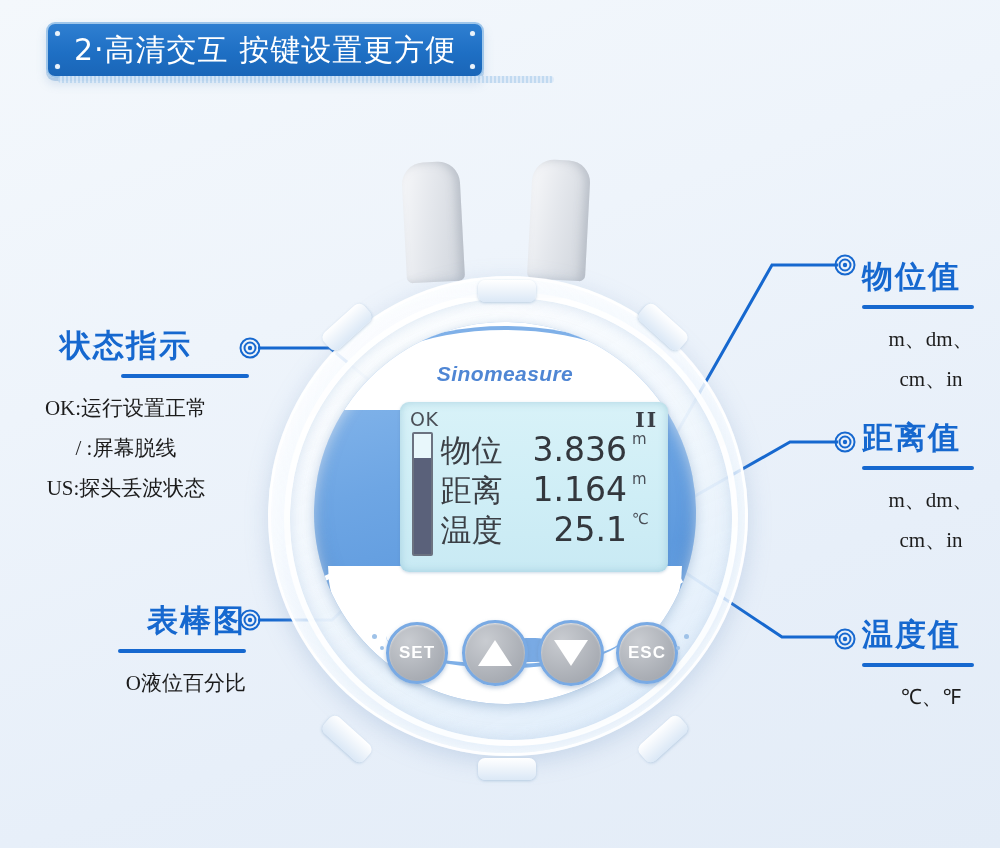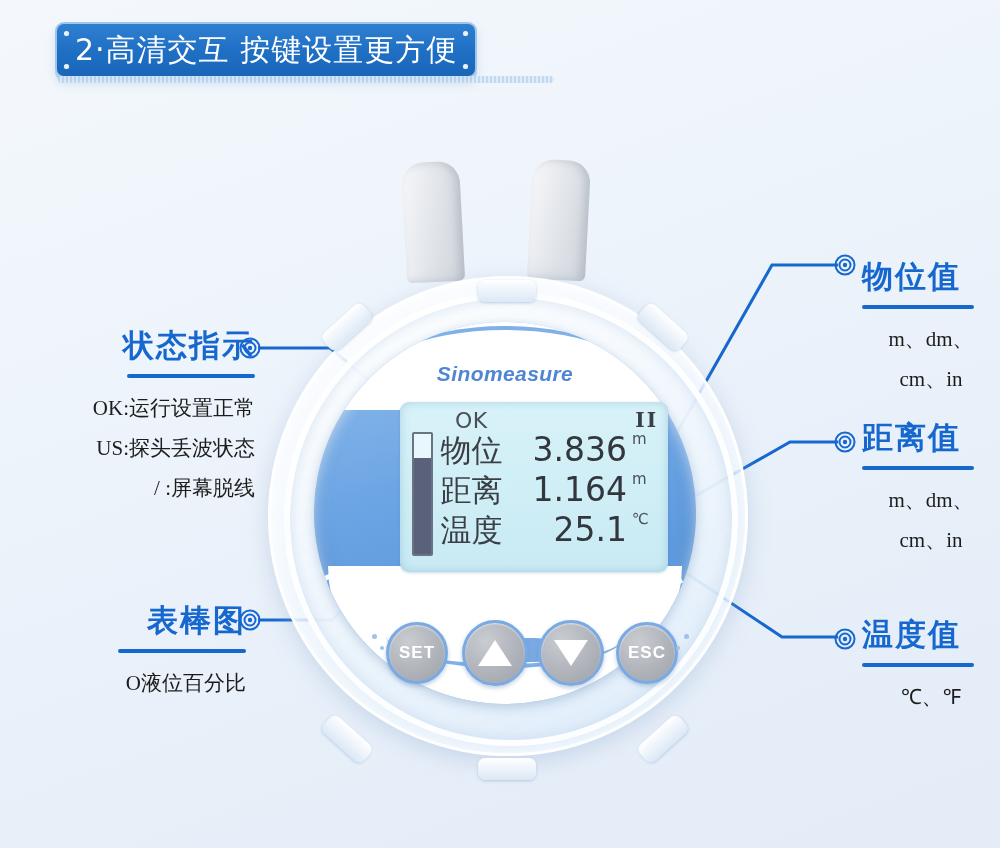--- a/index.html
+++ b/index.html
@@ -6,23 +6,23 @@
   html,body{margin:0;padding:0;}
   body{
     width:1000px;height:848px;overflow:hidden;position:relative;
     font-family:"Liberation Sans","DejaVu Sans",sans-serif;
     background:linear-gradient(160deg,#f4f8fc 0%,#eef4fb 35%,#e7eff9 70%,#e3ecf7 100%);
   }
   #stage{position:absolute;inset:0;}
 
   
   .banner{
-    position:absolute;left:55px;top:22px;height:52px;
+    position:absolute;left:46px;top:22px;height:52px;
     display:flex;align-items:center;
-    padding:0 18px;
+    padding:0 26px;
     background:linear-gradient(180deg,#2f7fd1 0%,#1e6fc4 55%,#1a66b8 100%);
     border:2px solid #9fc6ea;border-radius:9px;
     box-shadow:0 3px 0 rgba(140,180,220,.55), 0 6px 10px rgba(120,160,205,.25);
   }
   .banner-text{
     color:#ffffff;font-size:30px;letter-spacing:1px;white-space:nowrap;
     font-family:"DejaVu Sans","Liberation Sans",sans-serif;font-weight:400;
   }
   .screw{position:absolute;width:5px;height:5px;border-radius:50%;
          background:#eaf3fb;box-shadow:0 0 1px #7fa9d2;}
@@ -103,21 +103,21 @@
 
   
   .lcd{
     position:absolute;left:400px;top:402px;width:268px;height:170px;border-radius:9px;
     background:linear-gradient(180deg,#d8f2f8 0%,#cfeef6 55%,#c9eaf4 100%);
     box-shadow:inset 0 0 8px rgba(110,170,195,.45),0 1px 3px rgba(90,130,170,.3);
     padding:6px 10px 4px 10px;box-sizing:border-box;
     font-family:"DejaVu Sans","Liberation Sans",sans-serif;color:#3b3f45;
   }
   .lcd-top{display:flex;justify-content:space-between;align-items:flex-start;height:24px;}
-  .lcd-ok{font-size:22px;color:#4a4f57;letter-spacing:.5px;margin-left:45px;}
+  .lcd-ok{font-size:19px;color:#4a4f57;letter-spacing:.5px;}
   .lcd-sig{font-size:20px;font-weight:bold;color:#3a3f46;font-family:"DejaVu Serif",serif;letter-spacing:2px;}
   .lcd-body{display:flex;margin-top:-2px;}
   .bargraph{
     width:30px;height:124px;margin:2px 8px 0 2px;
     border:2px solid #6b7280;border-radius:2px;background:#e8f7fb;
     position:relative;box-sizing:border-box;
   }
   .bargraph-fill{position:absolute;left:0;right:0;bottom:0;background:#5a617a;}
   .rows{flex:1;}
   .row{display:flex;align-items:flex-start;height:40px;}
@@ -262,26 +262,26 @@
   </div>
   <div class="btn down">
     <span class="tri down"></span>
   </div>
   <div class="btn esc">ESC</div>
   <span class="speck" style="left:372px;top:634px;width:5px;height:5px;"></span>
   <span class="speck" style="left:380px;top:646px;width:4px;height:4px;"></span>
   <span class="speck" style="left:684px;top:634px;width:5px;height:5px;"></span>
   <span class="speck" style="left:676px;top:646px;width:4px;height:4px;"></span>
 
-  <div class="callout left" style="left:9px;top:325px;width:246px;">
+  <div class="callout left" style="left:3px;top:325px;width:246px;text-align:center;">
     <div class="title">状态指示</div>
     <div class="rule" style="width:128px;margin-left:auto;"></div>
     <div class="sub">OK:运行设置正常</div>
+    <div class="sub">/ :屏幕脱线</div>
     <div class="sub">US:探头丢波状态</div>
-    <div class="sub">/ :屏幕脱线</div>
   </div>
   <svg class="target" style="left:239px;top:337px;" viewBox="0 0 22 22">
     <circle cx="11" cy="11" r="9.5" fill="none" stroke="#1668cf" stroke-width="2"></circle>
     <circle cx="11" cy="11" r="5.5" fill="none" stroke="#1668cf" stroke-width="2"></circle>
     <circle cx="11" cy="11" r="2.2" fill="#1668cf"></circle>
   </svg>
 
   <div class="callout left" style="left:0;top:600px;width:246px;">
     <div class="title">表棒图</div>
     <div class="rule" style="width:128px;margin-left:auto;"></div>

